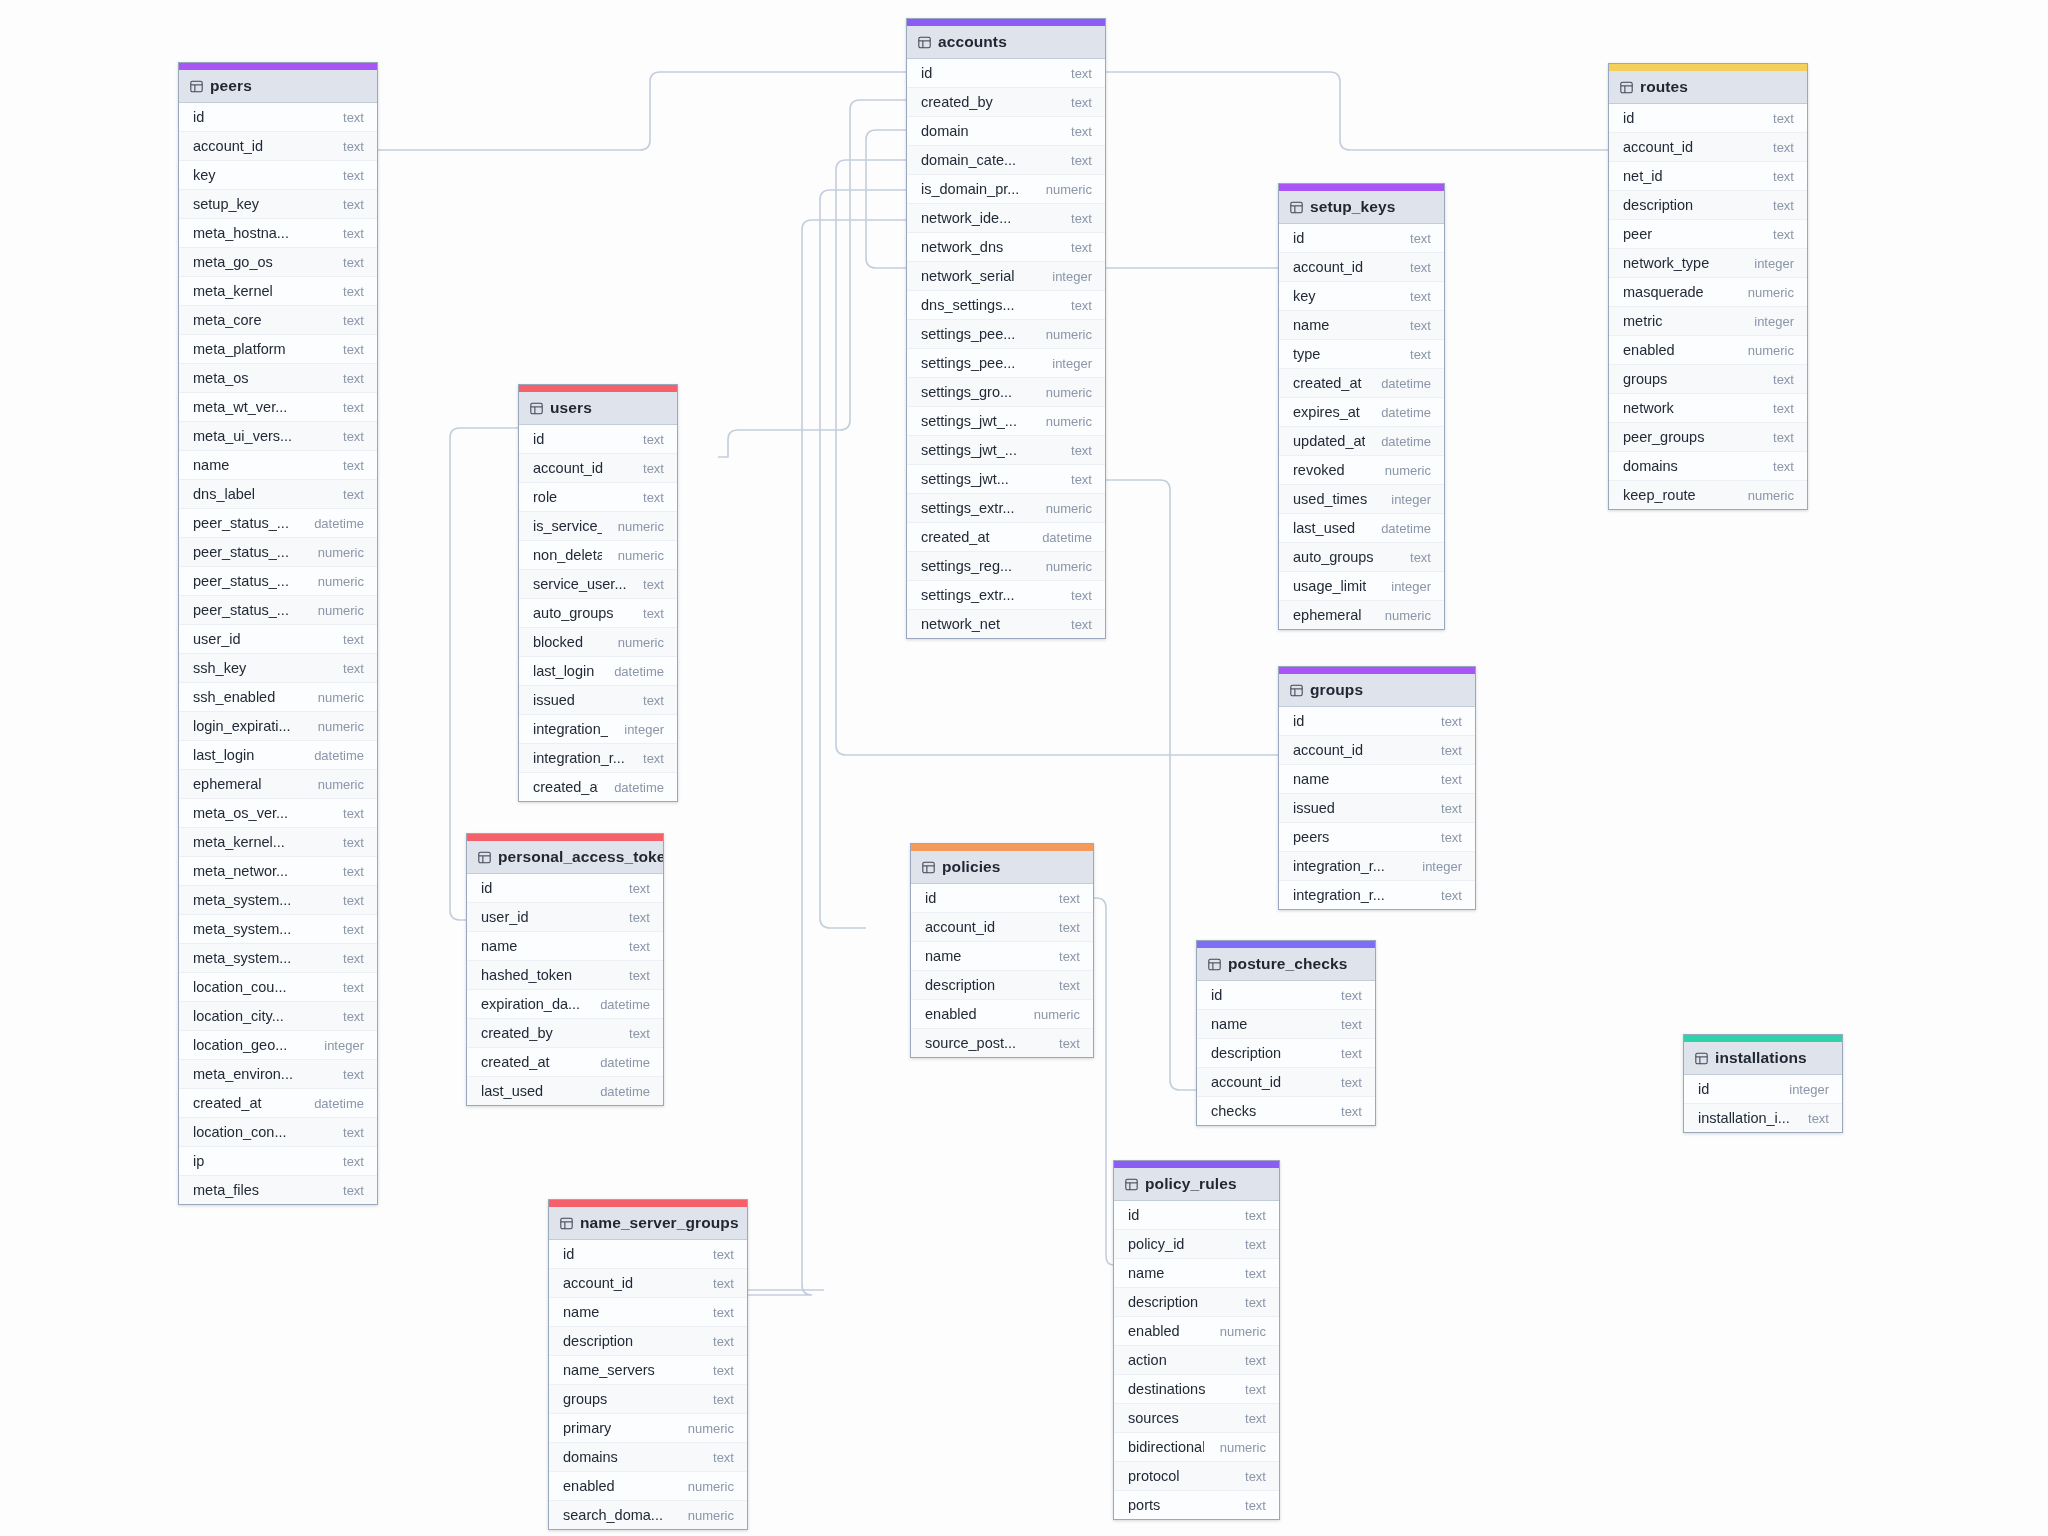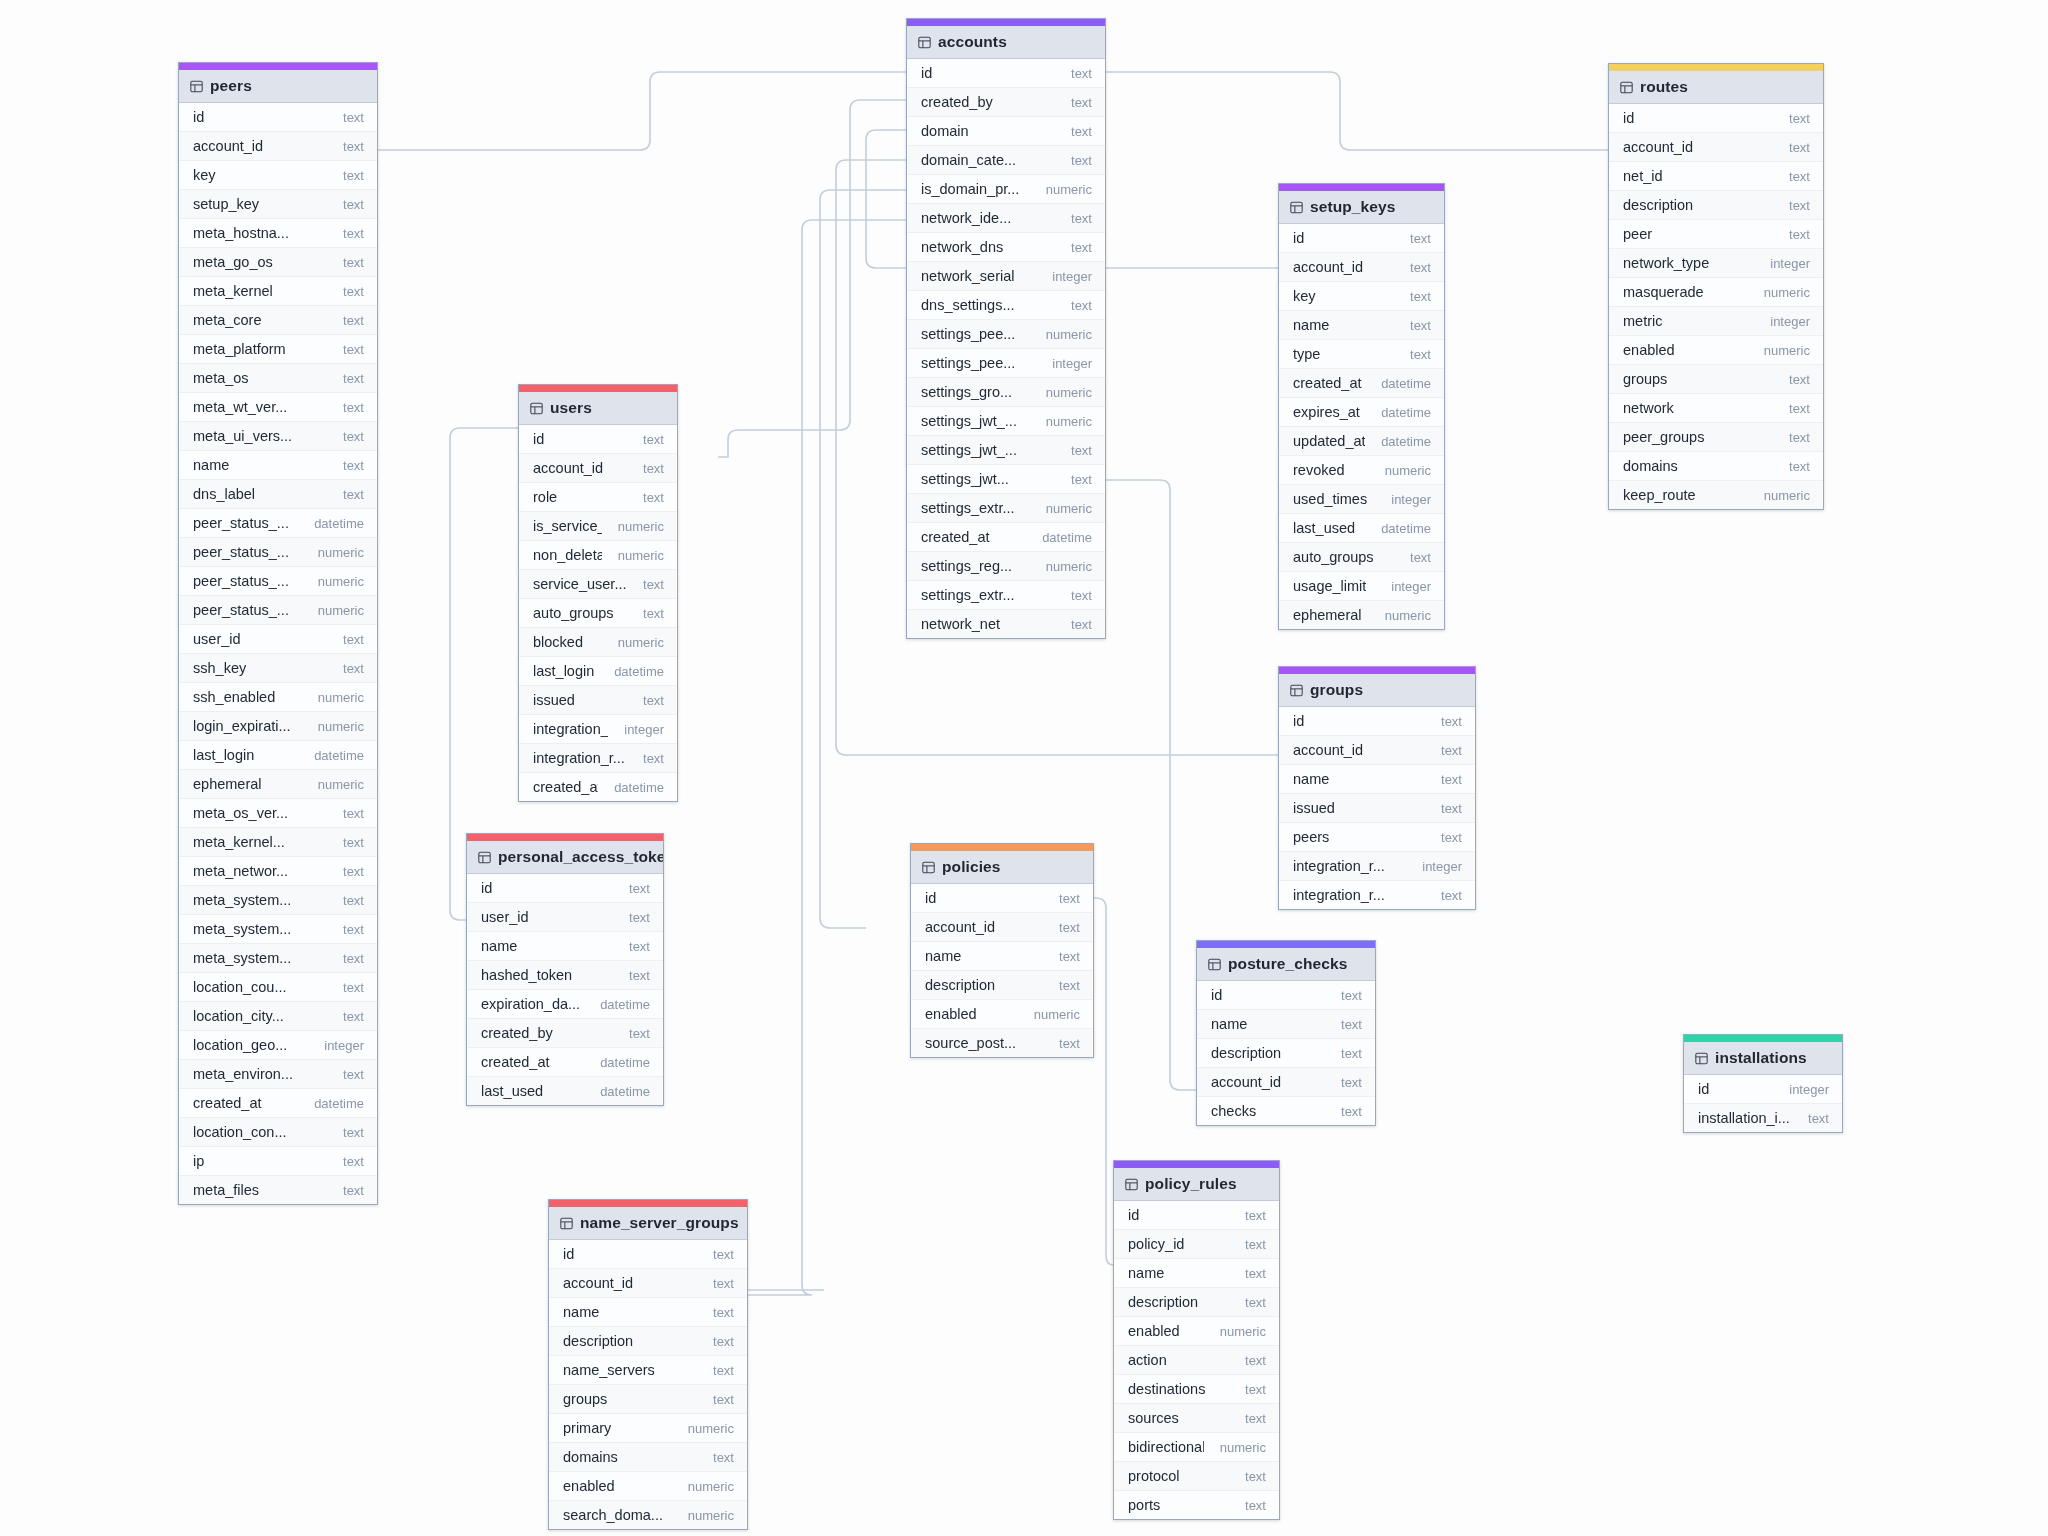--- a/index.html
+++ b/index.html
@@ -501,21 +501,21 @@
         <div class="field-row">
           <span class="field-name">usage_limit</span>
           <span class="field-type">integer</span>
         </div>
         <div class="field-row">
           <span class="field-name">ephemeral</span>
           <span class="field-type">numeric</span>
         </div>
       </div>
     </div>
-    <div class="table-node" style="left: 1608px; top: 63px; width: 216px;">
+    <div class="table-node" style="left: 1608px; top: 63px; width: 200px;">
       <div class="accent-bar" style="background: rgb(245, 207, 92);"></div>
       <div class="table-header">
         <span class="tbl-icon">
           <svg width="13" height="13" viewBox="0 0 16 16">
             <rect x="1" y="1.5" width="14" height="13" rx="2" fill="none" stroke="#3c4655" stroke-width="1.3"></rect>
             <line x1="1" y1="6" x2="15" y2="6" stroke="#3c4655" stroke-width="1.3"></line>
             <line x1="6" y1="6" x2="6" y2="14.5" stroke="#3c4655" stroke-width="1.3"></line>
           </svg>
         </span>
         <span class="table-title">routes</span>

